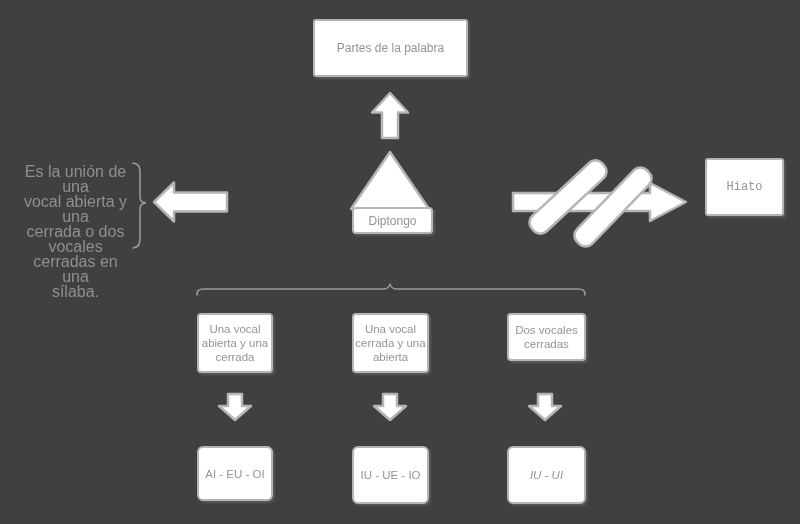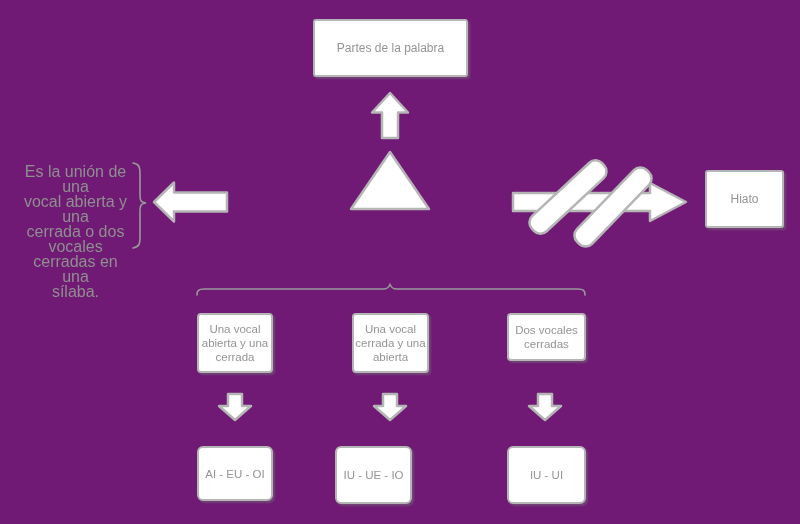--- a/index.html
+++ b/index.html
@@ -1,38 +1,38 @@
 <!DOCTYPE html>
 <html><head>
 <meta charset="utf-8">
 <style>
   html,body{margin:0;padding:0;background:#000;}
   .canvas{
-    position:relative;width:800px;height:524px;background:#701a75;
+    position:relative;width:800px;height:524px;background:#404040;
     font-family:"Liberation Sans",sans-serif;overflow:hidden;
   }
   .shapes{position:absolute;left:0;top:0;width:800px;height:524px;}
   .shape{fill:#ffffff;stroke:#b5b5b5;stroke-width:2.5;stroke-linejoin:round;}
   .brace{fill:none;stroke:#999999;stroke-width:1.6;stroke-linecap:round;}
   .box{
     position:absolute;box-sizing:border-box;background:#ffffff;
     border:2px solid #b5b5b5;color:#949494;
     display:flex;align-items:center;justify-content:center;text-align:center;
     box-shadow:2px 2px 2px rgba(120,120,120,0.45);
     white-space:pre-line;line-height:14px;
   }
   .box-top   {left:313px;top:19px; width:155px;height:58px;border-radius:3px;font-size:12px;}
   .box-center{left:352px;top:207px;width:81px; height:27px;border-radius:4px;font-size:12px;}
-  .box-hiato {left:705px;top:170px;width:79px; height:58px;border-radius:3px;font-size:12px;}
+  .box-hiato {left:705px;top:158px;width:79px; height:58px;border-radius:3px;font-size:12px;font-family:Liberation Mono, monospace;}
   .box-type-0{left:197px;top:313px;width:76px;height:60px;border-radius:4px;font-size:11.5px;}
   .box-type-1{left:352px;top:313px;width:77px;height:60px;border-radius:4px;font-size:11.5px;}
   .box-type-2{left:507px;top:313px;width:79px;height:48px;border-radius:4px;font-size:11.5px;}
   .box-ex-0  {left:197px;top:446px;width:76px;height:55px;border-radius:6px;font-size:11.5px;justify-content:center;}
-  .box-ex-1  {left:335px;top:446px;width:77px;height:58px;border-radius:6px;font-size:11.5px;}
-  .box-ex-2  {left:507px;top:446px;width:79px;height:58px;border-radius:6px;font-size:11.5px;}
+  .box-ex-1  {left:352px;top:446px;width:77px;height:58px;border-radius:6px;font-size:11.5px;}
+  .box-ex-2  {left:507px;top:446px;width:79px;height:58px;border-radius:6px;font-size:11.5px;font-style:italic;}
   .left-note{
     position:absolute;left:18px;top:164px;width:115px;
     color:#8f8f8f;font-size:16px;line-height:15px;text-align:center;
     white-space:pre-line;
   }
 </style>
 </head>
 <body>
 
 <div class="canvas">
@@ -59,20 +59,23 @@
 
     <polygon class="shape" points="228,394 242,394 242,406 251,406 235,420 219,406 228,406"></polygon>
     <polygon class="shape" points="383,394 397,394 397,406 406,406 390,420 374,406 383,406"></polygon>
     <polygon class="shape" points="538,394 552,394 552,406 561,406 545,420 529,406 538,406"></polygon>
   </svg>
 
   <div class="box box-top">
     <span>Partes de la palabra</span>
   </div>
 
+  <div class="box box-center">
+    <span>Diptongo</span>
+  </div>
 
   <div class="left-note">Es la unión de una
 vocal abierta y una
 cerrada o dos vocales
 cerradas en una
 sílaba.</div>
 
   <div class="box box-hiato">
     <span>Hiato</span>
   </div>

